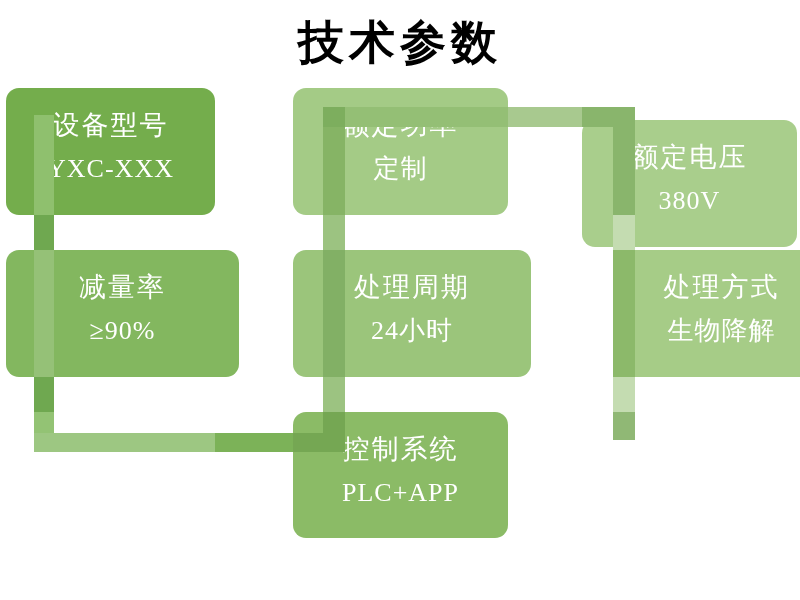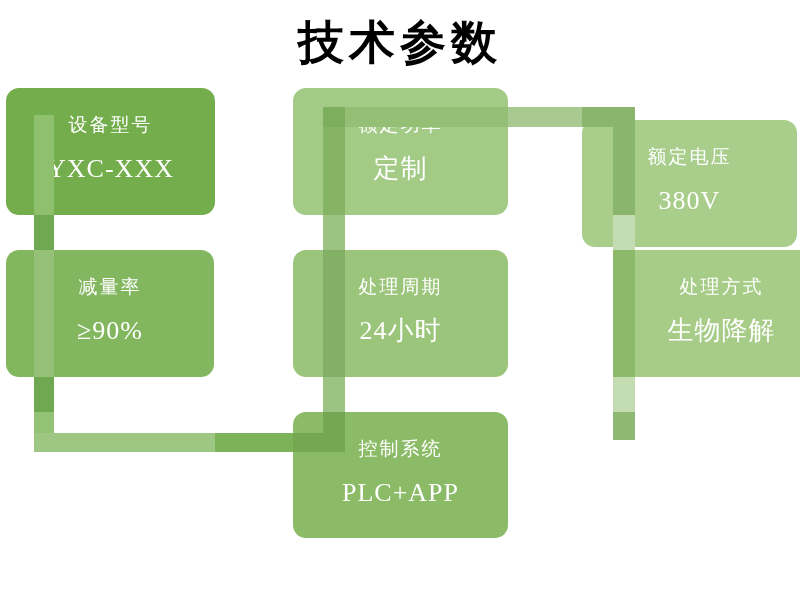--- a/index.html
+++ b/index.html
@@ -39,31 +39,31 @@
   .R5{left:613px;top:412px;width:22px;height:28px;}
 
   
   .card{
     position:absolute;z-index:1;border-radius:13px;
     color:#ffffff;text-align:center;box-sizing:border-box;
     padding-top:16px;
   }
   .card .label{
     font-family:"Liberation Serif","DejaVu Serif",serif;
-    font-size:19px;line-height:42px;letter-spacing:2px;
+    font-size:27px;line-height:42px;letter-spacing:2px;
   }
   .card .value{
     font-family:"Liberation Serif","DejaVu Serif",serif;
     font-size:26px;line-height:46px;letter-spacing:1px;
   }
   .c1{left:6px;  top:88px; width:209px;height:127px;}
   .c2{left:293px;top:88px; width:215px;height:127px;}
   .c3{left:582px;top:88px; width:215px;height:127px;margin-top:32px;}
-  .c4{left:6px;  top:250px;width:208px;height:127px;}
-  .c5{left:293px;top:250px;width:215px;height:127px;}
+  .c4{left:6px;  top:250px;width:233px;height:127px;}
+  .c5{left:293px;top:250px;width:238px;height:127px;}
   .c6{left:582px;top:250px;width:215px;height:127px;margin-left:32px;}
   .c7{left:6px;  top:412px;width:209px;height:126px;}
   .c8{left:293px;top:412px;width:215px;height:126px;}
   .c9{left:582px;top:412px;width:215px;height:126px;}
 </style>
 </head>
 <body>
 
 <div class="slide" style="background-color: rgb(255, 255, 255);">
 

